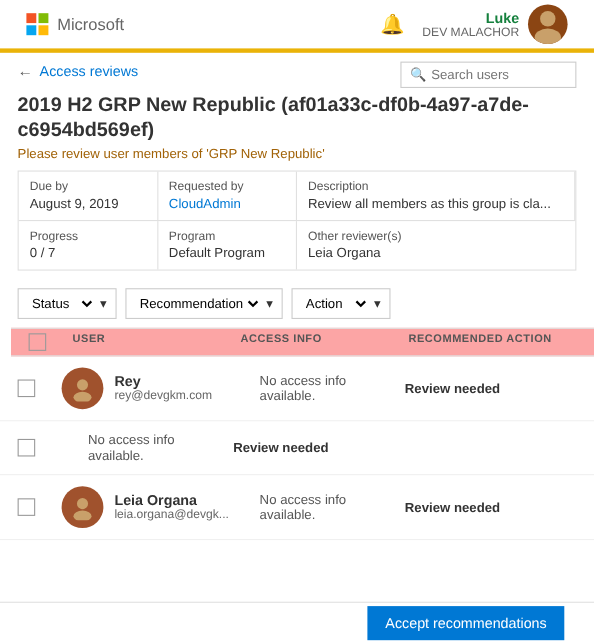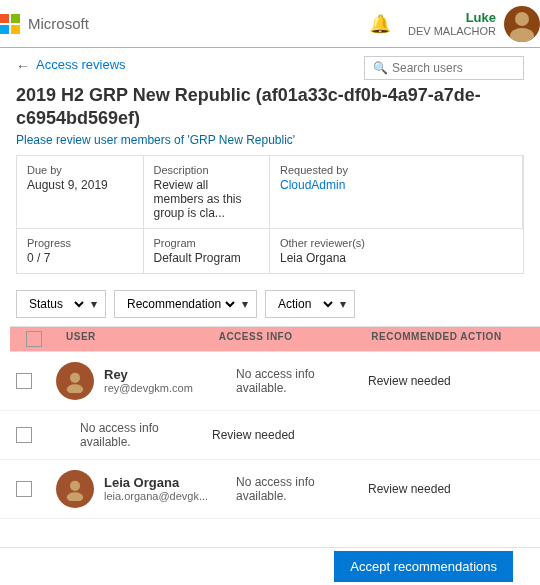--- a/index.html
+++ b/index.html
@@ -12,22 +12,22 @@
       height: 585px;
       overflow: hidden;
       position: relative;
     }
 
     
     .top-nav {
       display: flex;
       align-items: center;
       justify-content: space-between;
-      padding: 8px 0;
-      border-bottom: 1px solid #eab308;
+      padding: 8px 24px;
+      border-bottom: 4px solid #eab308;
       height: 48px;
     }
     .ms-logo {
       display: flex;
       align-items: center;
       gap: 8px;
     }
     .ms-grid {
       width: 20px;
       height: 20px;
@@ -103,21 +103,21 @@
       padding: 4px 16px 8px;
     }
     .page-title {
       font-size: 18px;
       font-weight: 600;
       color: #333;
       line-height: 1.3;
     }
     .page-subtitle {
       font-size: 12px;
-      color: #0369a1;
+      color: #a16207;
       margin-top: 2px;
     }
 
     
     .search-bar {
       position: absolute;
       top: 56px;
       right: 16px;
       display: flex;
       align-items: center;
@@ -265,20 +265,21 @@
       color: #666;
     }
     .access-info {
       font-size: 12px;
       color: #555;
       margin-left: 24px;
     }
     .recommended-action {
       font-size: 12px;
       color: #333;
+      font-weight: bold;
     }
 
     
     .avatar-rey {
       background: #a0522d;
     }
     .avatar-xaset {
       background: #888;
     }
     .avatar-leia {
@@ -354,26 +355,26 @@
   <div class="page-title">2019 H2 GRP New Republic (af01a33c-df0b-4a97-a7de-c6954bd569ef)</div>
   <div class="page-subtitle">Please review user members of 'GRP New Republic'</div>
 </div>
 
 <div class="meta-grid">
   <div class="meta-cell">
     <div class="meta-label">Due by</div>
     <div class="meta-value">August 9, 2019</div>
   </div>
   <div class="meta-cell">
+    <div class="meta-label">Requested by</div>
+    <div class="meta-value meta-link">CloudAdmin</div>
+  </div>
+  <div class="meta-cell">
     <div class="meta-label">Description</div>
     <div class="meta-value">Review all members as this group is cla...</div>
-  </div>
-  <div class="meta-cell">
-    <div class="meta-label">Requested by</div>
-    <div class="meta-value meta-link">CloudAdmin</div>
   </div>
   <div class="meta-divider"></div>
   <div class="meta-cell">
     <div class="meta-label">Progress</div>
     <div class="meta-value">0 / 7</div>
   </div>
   <div class="meta-cell">
     <div class="meta-label">Program</div>
     <div class="meta-value">Default Program</div>
   </div>

